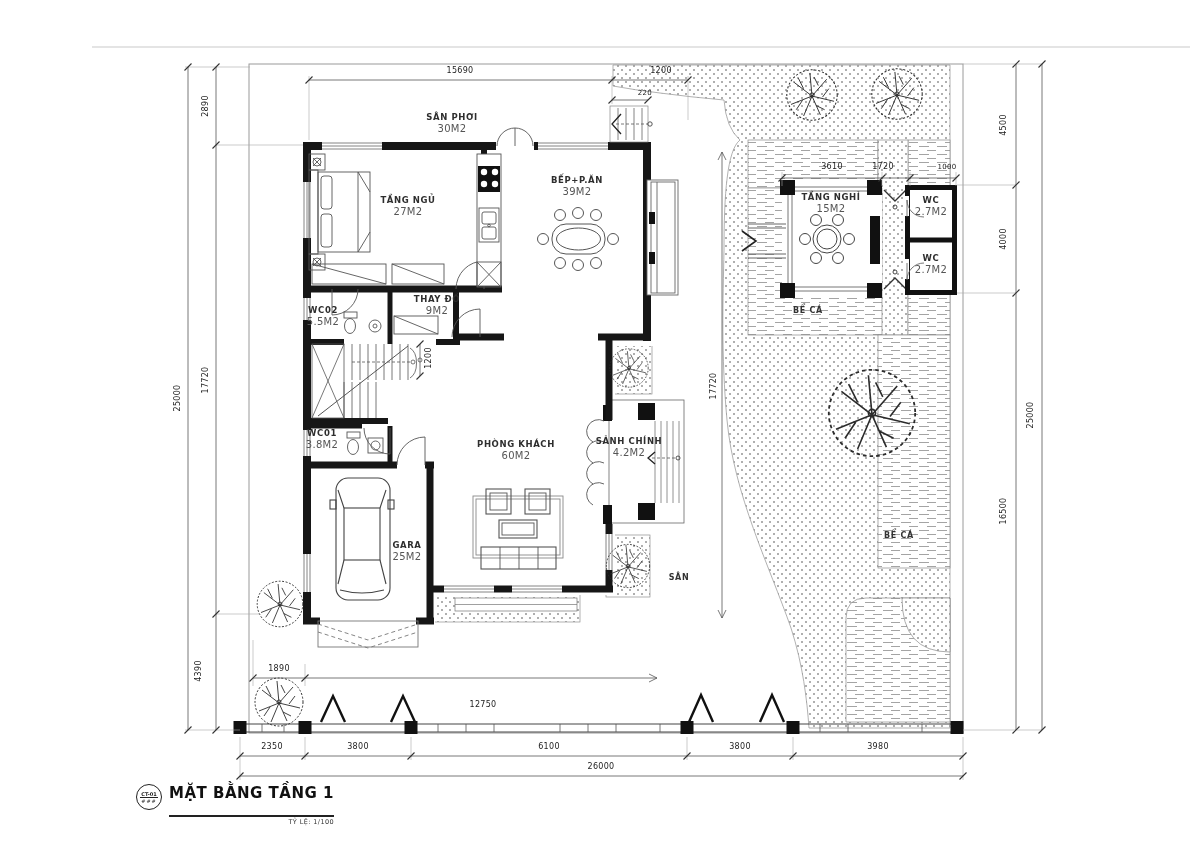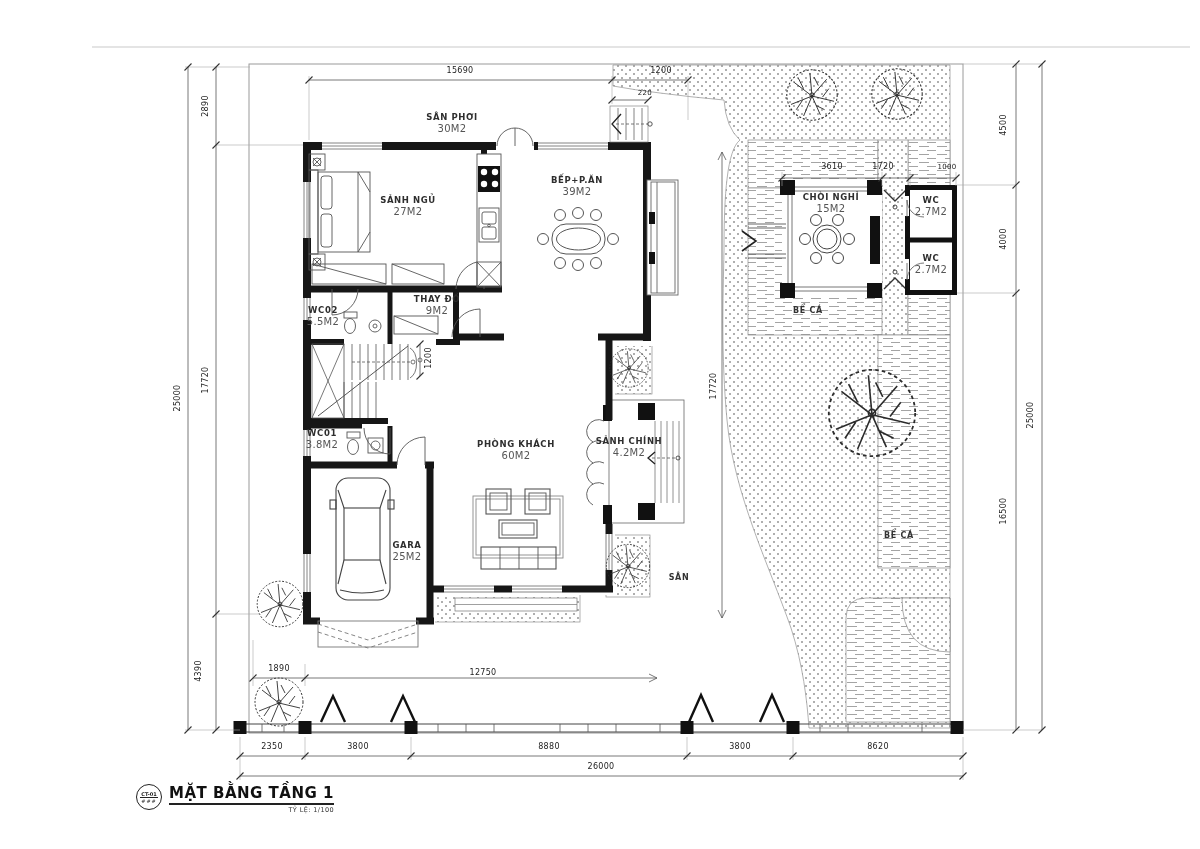--- a/index.html
+++ b/index.html
@@ -16,21 +16,21 @@
   .dim.v{transform:translate(-50%,-50%) rotate(-90deg);}
   .dim.small{font-size:7px;}
   #title-block{position:absolute;left:136px;top:784px;display:flex;align-items:flex-start;}
   #sheet-badge{width:24px;height:24px;border:1.3px solid #222;border-radius:50%;
      display:flex;flex-direction:column;align-items:center;justify-content:center;
      font-size:5px;color:#222;margin-right:7px;}
   #sheet-badge .bcode{border-bottom:.8px solid #222;padding:0 1px;font-weight:bold;}
   #sheet-badge .bdots{letter-spacing:1px;}
   #title-text-wrap{display:flex;flex-direction:column;}
   #main-title{font-size:15px;font-weight:bold;color:#111;letter-spacing:.5px;
-     border-bottom:2.5px solid #222;padding-bottom:1px;}
+     border-bottom:2.5px solid #222;padding-bottom:13px;}
   #scale-note{font-size:6.5px;color:#333;align-self:flex-end;margin-top:1px;letter-spacing:.4px;}
 </style>
 </head>
 <body>
 
 <div id="stage">
 
 <svg id="plan-svg" width="1200" height="849" viewBox="0 0 1200 849">
   <defs>
     <pattern id="stipple" width="8" height="8" patternUnits="userSpaceOnUse">
@@ -528,21 +528,21 @@
       <path d="M416.5,347.5 L423.5,340.5 M416.5,379.5 L423.5,372.5"></path>
     </g>
   </g>
 </svg>
 
 <div class="lbl room-label" style="left:452px;top:124px">
   <span class="rname">SÂN PHƠI</span>
   <span class="rarea">30M2</span>
 </div>
 <div class="lbl room-label" style="left:408px;top:207px">
-  <span class="rname">SẢNH NGỦ</span>
+  <span class="rname">TẦNG NGỦ</span>
   <span class="rarea">27M2</span>
 </div>
 <div class="lbl room-label" style="left:577px;top:187px">
   <span class="rname">BẾP+P.ĂN</span>
   <span class="rarea">39M2</span>
 </div>
 <div class="lbl room-label" style="left:323px;top:317px">
   <span class="rname">WC02</span>
   <span class="rarea">5.5M2</span>
 </div>
@@ -560,21 +560,21 @@
 </div>
 <div class="lbl room-label" style="left:516px;top:451px">
   <span class="rname">PHÒNG KHÁCH</span>
   <span class="rarea">60M2</span>
 </div>
 <div class="lbl room-label" style="left:629px;top:448px">
   <span class="rname">SẢNH CHÍNH</span>
   <span class="rarea">4.2M2</span>
 </div>
 <div class="lbl room-label" style="left:831px;top:204px">
-  <span class="rname">CHÒI NGHỈ</span>
+  <span class="rname">TẦNG NGHỈ</span>
   <span class="rarea">15M2</span>
 </div>
 <div class="lbl room-label" style="left:931px;top:207px">
   <span class="rname">WC</span>
   <span class="rarea">2.7M2</span>
 </div>
 <div class="lbl room-label" style="left:931px;top:265px">
   <span class="rname">WC</span>
   <span class="rarea">2.7M2</span>
 </div>
@@ -589,31 +589,31 @@
 <div class="lbl dim v" style="left: 206px;top:106px">2890</div>
 <div class="lbl dim v" style="left: 206px;top:380px">17720</div>
 <div class="lbl dim v" style="left: 199px;top:671px">4390</div>
 <div class="lbl dim v" style="left: 178px;top:398px">25000</div>
 <div class="lbl dim v" style="left:1004px;top:125px">4500</div>
 <div class="lbl dim v" style="left:1004px;top:239px">4000</div>
 <div class="lbl dim v" style="left:1004px;top:511px">16500</div>
 <div class="lbl dim v" style="left:1031px;top:415px">25000</div>
 <div class="lbl dim" style="left: 272px;top:747px">2350</div>
 <div class="lbl dim" style="left: 358px;top:747px">3800</div>
-<div class="lbl dim" style="left: 549px;top:747px">8880</div>
+<div class="lbl dim" style="left: 549px;top:747px">6100</div>
 <div class="lbl dim" style="left: 740px;top:747px">3800</div>
-<div class="lbl dim" style="left: 878px;top:747px">8620</div>
+<div class="lbl dim" style="left: 878px;top:747px">3980</div>
 <div class="lbl dim" style="left: 601px;top:767px">26000</div>
 <div class="lbl dim" style="left: 832px;top:167px">3610</div>
 <div class="lbl dim small" style="left: 947px;top:167px">1000</div>
 <div class="lbl dim" style="left: 883px;top:167px">1720</div>
 <div class="lbl dim v" style="left: 429px;top:358px">1200</div>
 <div class="lbl dim v" style="left: 714px;top:386px">17720</div>
 <div class="lbl dim" style="left: 279px;top:669px">1890</div>
-<div class="lbl dim" style="left: 483px;top:673px">12750</div>
+<div class="lbl dim" style="left: 483px;top:705px">12750</div>
 
 <div id="title-block">
   <div id="sheet-badge">
     <span class="bcode">CT-01</span>
     <span class="bdots">###</span>
   </div>
   <div id="title-text-wrap">
     <span id="main-title">MẶT BẰNG TẦNG 1</span>
     <span id="scale-note">TỶ LỆ: 1/100</span>
   </div>

